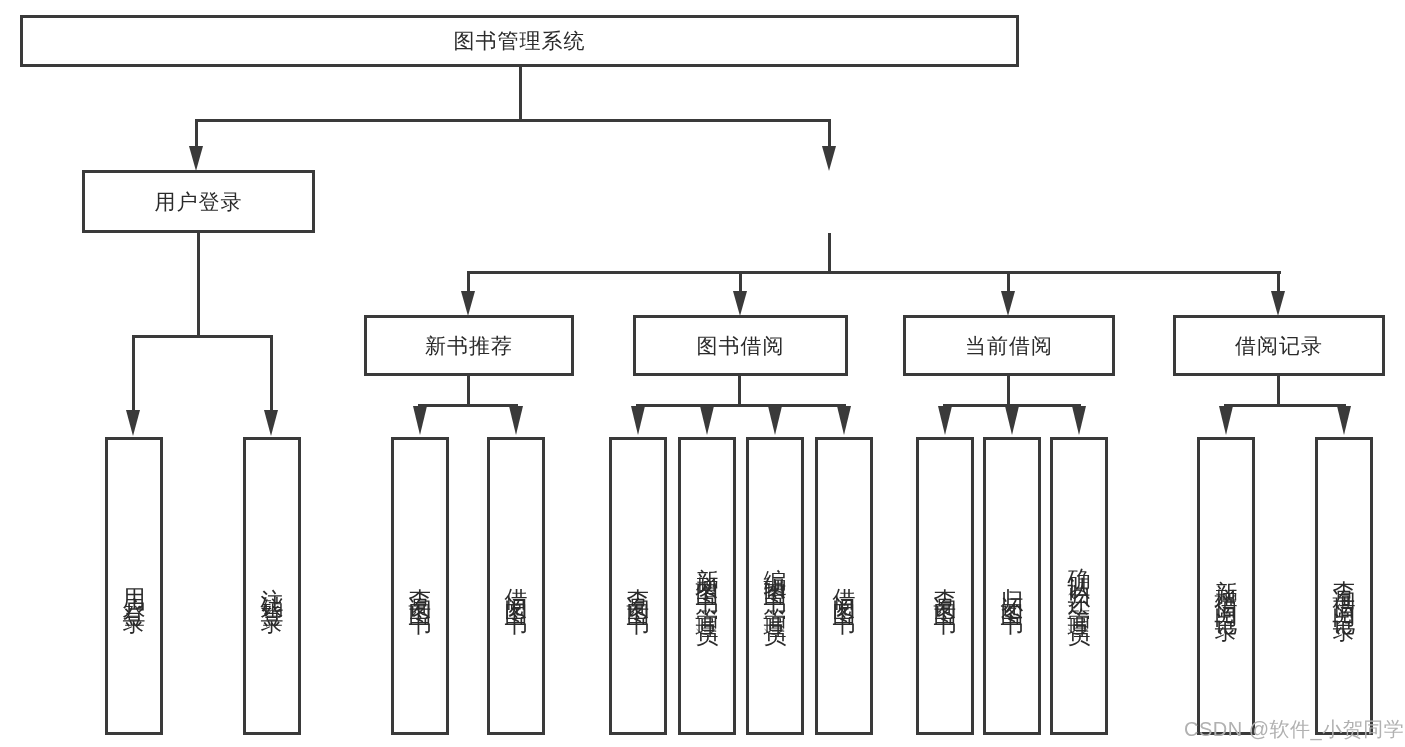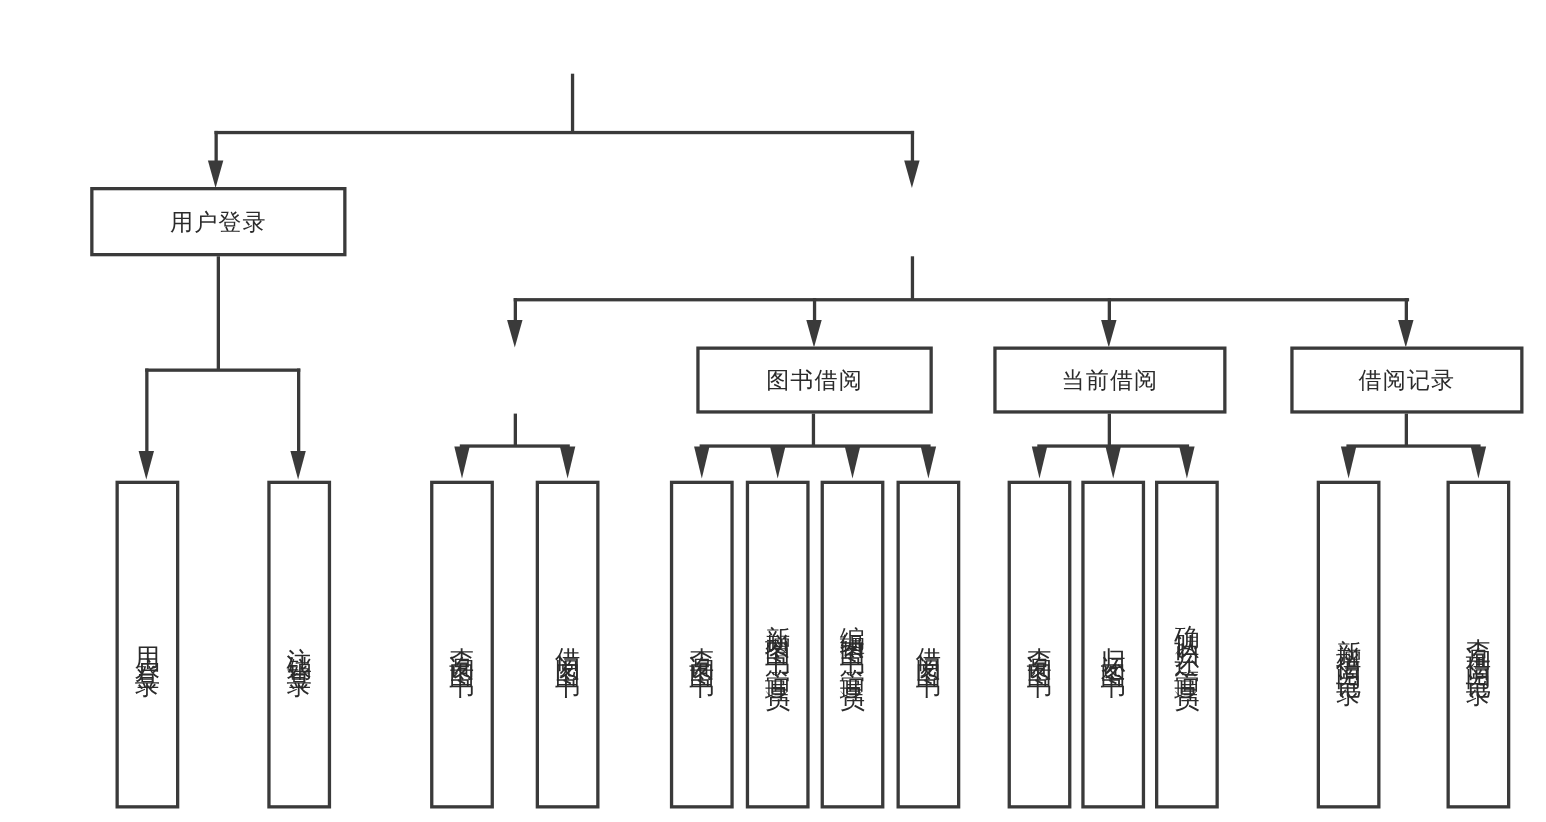--- a/index.html
+++ b/index.html
@@ -52,20 +52,21 @@
     letter-spacing:0.5px;
     white-space:nowrap;
     z-index:5;
   }
 </style>
 </head>
 <body>
 
 <div id="canvas">
 
+  <div class="box" style="left:20px;top:15px;width:999px;height:52px">图书管理系统</div>
 
   <div class="vline" style="left:519px;top:67px;height:53px"></div>
   <div class="hline" style="left:195px;top:119px;width:636px"></div>
   <div class="vline" style="left:195px;top:119px;height:29px"></div>
   <div class="arrow short" style="left:189px;top:146px"></div>
   <div class="vline" style="left:828px;top:119px;height:29px"></div>
   <div class="arrow short" style="left:822px;top:146px"></div>
 
   <div class="box" style="left:82px;top:170px;width:233px;height:63px">用户登录</div>
 
@@ -80,20 +81,21 @@
   <div class="hline" style="left:467px;top:271px;width:814px"></div>
   <div class="vline" style="left:467px;top:271px;height:22px"></div>
   <div class="arrow short" style="left:461px;top:291px"></div>
   <div class="vline" style="left:739px;top:271px;height:22px"></div>
   <div class="arrow short" style="left:733px;top:291px"></div>
   <div class="vline" style="left:1007px;top:271px;height:22px"></div>
   <div class="arrow short" style="left:1001px;top:291px"></div>
   <div class="vline" style="left:1277px;top:271px;height:22px"></div>
   <div class="arrow short" style="left:1271px;top:291px"></div>
 
+  <div class="box" style="left:364px;top:315px;width:210px;height:61px">新书推荐</div>
   <div class="box" style="left:633px;top:315px;width:215px;height:61px">图书借阅</div>
   <div class="box" style="left:903px;top:315px;width:212px;height:61px">当前借阅</div>
   <div class="box" style="left:1173px;top:315px;width:212px;height:61px">借阅记录</div>
 
   <div class="vline" style="left:467px;top:376px;height:30px"></div>
   <div class="hline" style="left:418px;top:404px;width:100px"></div>
   <div class="arrow leafarrow" style="left:413px;top:406px"></div>
   <div class="arrow leafarrow" style="left:509px;top:406px"></div>
 
   <div class="vline" style="left:738px;top:376px;height:30px"></div>
@@ -125,14 +127,15 @@
   <div class="box vbox" style="left:746px;top:437px;width:58px;height:298px">编辑图书（管理员）</div>
   <div class="box vbox" style="left:815px;top:437px;width:58px;height:298px">借阅图书</div>
 
   <div class="box vbox" style="left:916px;top:437px;width:58px;height:298px">查询图书</div>
   <div class="box vbox" style="left:983px;top:437px;width:58px;height:298px">归还图书</div>
   <div class="box vbox" style="left:1050px;top:437px;width:58px;height:298px">确认归还（管理员）</div>
 
   <div class="box vbox" style="left:1197px;top:437px;width:58px;height:298px">新增借阅记录</div>
   <div class="box vbox" style="left:1315px;top:437px;width:58px;height:298px">查询借阅记录</div>
 
+  <div id="watermark">CSDN @软件_小贺同学</div>
 
 </div>
 
 </body></html>

